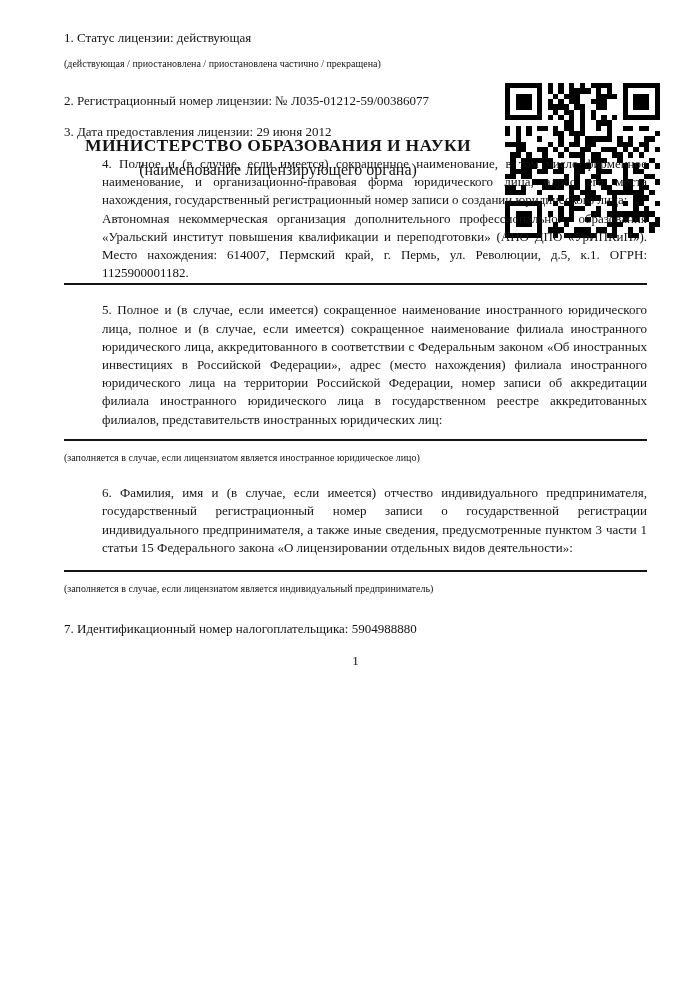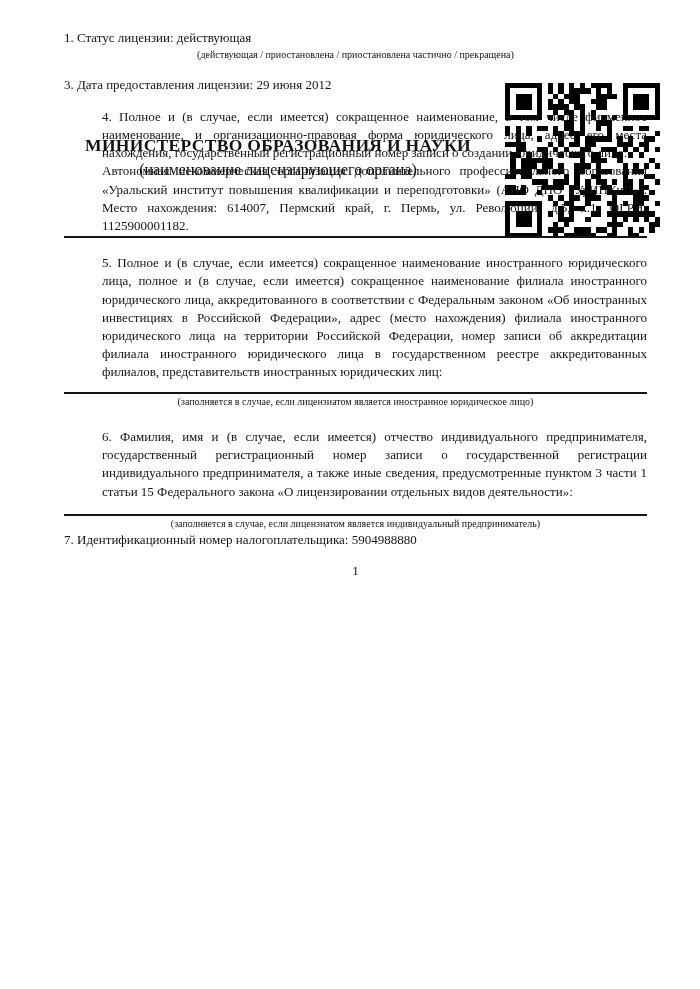--- a/index.html
+++ b/index.html
@@ -17,32 +17,32 @@
     position:absolute; top:132px; left:0; width:556px; text-align:center;
   }
   .ministry-name { font-weight:bold; font-size:17.5px; line-height:1.5; letter-spacing:0.3px; }
   .ministry-caption { font-size:16px; margin-top:3px; }
   .content {
     position:absolute; top:0; left:64px; width:583px;
   }
   .doc-title { margin-top:301px; text-align:center; line-height:1.4; }
   .line-item { line-height:1.4; }
   .just { text-align:justify; line-height:1.4;margin-left:38px; }
-  .small-caption { font-size:10px; text-align:center; line-height:1.45; margin-top:1px; }
+  .small-caption { font-size:10px; text-align:left; line-height:1.45; margin-top:10px; }
   .rule { border-bottom:2px solid #141414; height:0; }
   .rule-tight { margin-top:1px; }
   .rule-gap10 { margin-top:10px; }
   .rule-gap13 { margin-top:13px; }
   .mt-item1 { margin-top:29px; }
   .mt-item2 { margin-top:20px; }
   .mt-item3 { margin-top:13px; }
   .mt-item4 { margin-top:14px; }
   .mt-item5 { margin-top:16px; }
   .mt-item6 { margin-top:19px; }
-  .mt-item7 { }
+  .mt-item7 { margin-top:24px; }
   .page-number { margin-top:13px; text-align:center; line-height:1.4; }
 </style>
 </head>
 <body>
 
 <div class="page">
 
   <div class="qr">
     <svg id="qr-svg" viewBox="0 0 29 29" xmlns="http://www.w3.org/2000/svg" shape-rendering="crispEdges">
         <path d="M0 0h1v1h-1zM1 0h1v1h-1zM2 0h1v1h-1zM3 0h1v1h-1zM4 0h1v1h-1zM5 0h1v1h-1zM6 0h1v1h-1zM8 0h1v1h-1zM10 0h1v1h-1zM12 0h1v1h-1zM14 0h1v1h-1zM16 0h1v1h-1zM17 0h1v1h-1zM18 0h1v1h-1zM19 0h1v1h-1zM22 0h1v1h-1zM23 0h1v1h-1zM24 0h1v1h-1zM25 0h1v1h-1zM26 0h1v1h-1zM27 0h1v1h-1zM28 0h1v1h-1zM0 1h1v1h-1zM6 1h1v1h-1zM8 1h1v1h-1zM10 1h1v1h-1zM12 1h1v1h-1zM13 1h1v1h-1zM14 1h1v1h-1zM15 1h1v1h-1zM17 1h1v1h-1zM19 1h1v1h-1zM22 1h1v1h-1zM28 1h1v1h-1zM0 2h1v1h-1zM2 2h1v1h-1zM3 2h1v1h-1zM4 2h1v1h-1zM6 2h1v1h-1zM9 2h1v1h-1zM11 2h1v1h-1zM12 2h1v1h-1zM13 2h1v1h-1zM17 2h1v1h-1zM18 2h1v1h-1zM19 2h1v1h-1zM20 2h1v1h-1zM22 2h1v1h-1zM24 2h1v1h-1zM25 2h1v1h-1zM26 2h1v1h-1zM28 2h1v1h-1zM0 3h1v1h-1zM2 3h1v1h-1zM3 3h1v1h-1zM4 3h1v1h-1zM6 3h1v1h-1zM8 3h1v1h-1zM10 3h1v1h-1zM12 3h1v1h-1zM13 3h1v1h-1zM16 3h1v1h-1zM17 3h1v1h-1zM18 3h1v1h-1zM22 3h1v1h-1zM24 3h1v1h-1zM25 3h1v1h-1zM26 3h1v1h-1zM28 3h1v1h-1zM0 4h1v1h-1zM2 4h1v1h-1zM3 4h1v1h-1zM4 4h1v1h-1zM6 4h1v1h-1zM8 4h1v1h-1zM9 4h1v1h-1zM10 4h1v1h-1zM11 4h1v1h-1zM13 4h1v1h-1zM14 4h1v1h-1zM17 4h1v1h-1zM18 4h1v1h-1zM22 4h1v1h-1zM24 4h1v1h-1zM25 4h1v1h-1zM26 4h1v1h-1zM28 4h1v1h-1zM0 5h1v1h-1zM6 5h1v1h-1zM9 5h1v1h-1zM11 5h1v1h-1zM12 5h1v1h-1zM14 5h1v1h-1zM16 5h1v1h-1zM22 5h1v1h-1zM28 5h1v1h-1zM0 6h1v1h-1zM1 6h1v1h-1zM2 6h1v1h-1zM3 6h1v1h-1zM4 6h1v1h-1zM5 6h1v1h-1zM6 6h1v1h-1zM8 6h1v1h-1zM10 6h1v1h-1zM12 6h1v1h-1zM14 6h1v1h-1zM16 6h1v1h-1zM18 6h1v1h-1zM20 6h1v1h-1zM22 6h1v1h-1zM23 6h1v1h-1zM24 6h1v1h-1zM25 6h1v1h-1zM26 6h1v1h-1zM27 6h1v1h-1zM28 6h1v1h-1zM11 7h1v1h-1zM12 7h1v1h-1zM14 7h1v1h-1zM17 7h1v1h-1zM18 7h1v1h-1zM19 7h1v1h-1zM0 8h1v1h-1zM2 8h1v1h-1zM4 8h1v1h-1zM6 8h1v1h-1zM7 8h1v1h-1zM9 8h1v1h-1zM11 8h1v1h-1zM12 8h1v1h-1zM14 8h1v1h-1zM17 8h1v1h-1zM19 8h1v1h-1zM22 8h1v1h-1zM23 8h1v1h-1zM25 8h1v1h-1zM26 8h1v1h-1zM0 9h1v1h-1zM2 9h1v1h-1zM4 9h1v1h-1zM9 9h1v1h-1zM10 9h1v1h-1zM12 9h1v1h-1zM13 9h1v1h-1zM14 9h1v1h-1zM19 9h1v1h-1zM28 9h1v1h-1zM2 10h1v1h-1zM6 10h1v1h-1zM10 10h1v1h-1zM13 10h1v1h-1zM15 10h1v1h-1zM16 10h1v1h-1zM17 10h1v1h-1zM18 10h1v1h-1zM19 10h1v1h-1zM21 10h1v1h-1zM23 10h1v1h-1zM26 10h1v1h-1zM27 10h1v1h-1zM0 11h1v1h-1zM1 11h1v1h-1zM2 11h1v1h-1zM3 11h1v1h-1zM8 11h1v1h-1zM10 11h1v1h-1zM12 11h1v1h-1zM13 11h1v1h-1zM15 11h1v1h-1zM16 11h1v1h-1zM21 11h1v1h-1zM22 11h1v1h-1zM23 11h1v1h-1zM25 11h1v1h-1zM26 11h1v1h-1zM2 12h1v1h-1zM3 12h1v1h-1zM6 12h1v1h-1zM7 12h1v1h-1zM9 12h1v1h-1zM11 12h1v1h-1zM14 12h1v1h-1zM15 12h1v1h-1zM18 12h1v1h-1zM19 12h1v1h-1zM20 12h1v1h-1zM22 12h1v1h-1zM24 12h1v1h-1zM26 12h1v1h-1zM28 12h1v1h-1zM1 13h1v1h-1zM2 13h1v1h-1zM4 13h1v1h-1zM7 13h1v1h-1zM10 13h1v1h-1zM12 13h1v1h-1zM13 13h1v1h-1zM14 13h1v1h-1zM16 13h1v1h-1zM17 13h1v1h-1zM20 13h1v1h-1zM21 13h1v1h-1zM23 13h1v1h-1zM25 13h1v1h-1zM1 14h1v1h-1zM3 14h1v1h-1zM4 14h1v1h-1zM5 14h1v1h-1zM6 14h1v1h-1zM7 14h1v1h-1zM8 14h1v1h-1zM14 14h1v1h-1zM16 14h1v1h-1zM17 14h1v1h-1zM18 14h1v1h-1zM21 14h1v1h-1zM27 14h1v1h-1zM1 15h1v1h-1zM3 15h1v1h-1zM4 15h1v1h-1zM5 15h1v1h-1zM7 15h1v1h-1zM8 15h1v1h-1zM10 15h1v1h-1zM13 15h1v1h-1zM14 15h1v1h-1zM15 15h1v1h-1zM17 15h1v1h-1zM22 15h1v1h-1zM24 15h1v1h-1zM26 15h1v1h-1zM28 15h1v1h-1zM1 16h1v1h-1zM2 16h1v1h-1zM3 16h1v1h-1zM4 16h1v1h-1zM6 16h1v1h-1zM7 16h1v1h-1zM9 16h1v1h-1zM10 16h1v1h-1zM13 16h1v1h-1zM14 16h1v1h-1zM17 16h1v1h-1zM18 16h1v1h-1zM19 16h1v1h-1zM22 16h1v1h-1zM24 16h1v1h-1zM25 16h1v1h-1zM0 17h1v1h-1zM1 17h1v1h-1zM3 17h1v1h-1zM4 17h1v1h-1zM11 17h1v1h-1zM13 17h1v1h-1zM16 17h1v1h-1zM17 17h1v1h-1zM22 17h1v1h-1zM26 17h1v1h-1zM27 17h1v1h-1zM5 18h1v1h-1zM6 18h1v1h-1zM7 18h1v1h-1zM9 18h1v1h-1zM10 18h1v1h-1zM11 18h1v1h-1zM13 18h1v1h-1zM15 18h1v1h-1zM17 18h1v1h-1zM18 18h1v1h-1zM20 18h1v1h-1zM22 18h1v1h-1zM23 18h1v1h-1zM25 18h1v1h-1zM28 18h1v1h-1zM0 19h1v1h-1zM1 19h1v1h-1zM3 19h1v1h-1zM7 19h1v1h-1zM8 19h1v1h-1zM9 19h1v1h-1zM10 19h1v1h-1zM12 19h1v1h-1zM13 19h1v1h-1zM15 19h1v1h-1zM18 19h1v1h-1zM19 19h1v1h-1zM22 19h1v1h-1zM23 19h1v1h-1zM25 19h1v1h-1zM26 19h1v1h-1zM0 20h1v1h-1zM1 20h1v1h-1zM2 20h1v1h-1zM3 20h1v1h-1zM6 20h1v1h-1zM12 20h1v1h-1zM14 20h1v1h-1zM15 20h1v1h-1zM16 20h1v1h-1zM19 20h1v1h-1zM20 20h1v1h-1zM21 20h1v1h-1zM22 20h1v1h-1zM23 20h1v1h-1zM24 20h1v1h-1zM25 20h1v1h-1zM27 20h1v1h-1zM8 21h1v1h-1zM10 21h1v1h-1zM12 21h1v1h-1zM13 21h1v1h-1zM15 21h1v1h-1zM16 21h1v1h-1zM17 21h1v1h-1zM20 21h1v1h-1zM24 21h1v1h-1zM25 21h1v1h-1zM26 21h1v1h-1zM0 22h1v1h-1zM1 22h1v1h-1zM2 22h1v1h-1zM3 22h1v1h-1zM4 22h1v1h-1zM5 22h1v1h-1zM6 22h1v1h-1zM9 22h1v1h-1zM11 22h1v1h-1zM12 22h1v1h-1zM15 22h1v1h-1zM19 22h1v1h-1zM20 22h1v1h-1zM22 22h1v1h-1zM24 22h1v1h-1zM25 22h1v1h-1zM28 22h1v1h-1zM0 23h1v1h-1zM6 23h1v1h-1zM10 23h1v1h-1zM12 23h1v1h-1zM13 23h1v1h-1zM14 23h1v1h-1zM17 23h1v1h-1zM20 23h1v1h-1zM24 23h1v1h-1zM26 23h1v1h-1zM0 24h1v1h-1zM2 24h1v1h-1zM3 24h1v1h-1zM4 24h1v1h-1zM6 24h1v1h-1zM8 24h1v1h-1zM10 24h1v1h-1zM12 24h1v1h-1zM16 24h1v1h-1zM17 24h1v1h-1zM19 24h1v1h-1zM20 24h1v1h-1zM21 24h1v1h-1zM22 24h1v1h-1zM23 24h1v1h-1zM24 24h1v1h-1zM25 24h1v1h-1zM26 24h1v1h-1zM27 24h1v1h-1zM0 25h1v1h-1zM2 25h1v1h-1zM3 25h1v1h-1zM4 25h1v1h-1zM6 25h1v1h-1zM10 25h1v1h-1zM11 25h1v1h-1zM12 25h1v1h-1zM15 25h1v1h-1zM20 25h1v1h-1zM22 25h1v1h-1zM24 25h1v1h-1zM26 25h1v1h-1zM28 25h1v1h-1zM0 26h1v1h-1zM2 26h1v1h-1zM3 26h1v1h-1zM4 26h1v1h-1zM6 26h1v1h-1zM9 26h1v1h-1zM11 26h1v1h-1zM19 26h1v1h-1zM20 26h1v1h-1zM21 26h1v1h-1zM27 26h1v1h-1zM28 26h1v1h-1zM0 27h1v1h-1zM6 27h1v1h-1zM8 27h1v1h-1zM9 27h1v1h-1zM10 27h1v1h-1zM13 27h1v1h-1zM14 27h1v1h-1zM15 27h1v1h-1zM17 27h1v1h-1zM18 27h1v1h-1zM20 27h1v1h-1zM23 27h1v1h-1zM25 27h1v1h-1zM27 27h1v1h-1zM0 28h1v1h-1zM1 28h1v1h-1zM2 28h1v1h-1zM3 28h1v1h-1zM4 28h1v1h-1zM5 28h1v1h-1zM6 28h1v1h-1zM9 28h1v1h-1zM11 28h1v1h-1zM12 28h1v1h-1zM13 28h1v1h-1zM14 28h1v1h-1zM15 28h1v1h-1zM16 28h1v1h-1zM19 28h1v1h-1zM20 28h1v1h-1zM23 28h1v1h-1zM24 28h1v1h-1z" fill="#000000"></path>
@@ -55,20 +55,21 @@
   </div>
 
   <div class="content">
 
 
     <div class="mt-item1">
       <div class="line-item">1. Статус лицензии: действующая</div>
       <div class="small-caption">(действующая / приостановлена / приостановлена частично / прекращена)</div>
     </div>
 
+    <div class="mt-item2 line-item">2. Регистрационный номер лицензии: № Л035-01212-59/00386077</div>
 
     <div class="mt-item3 line-item">3. Дата предоставления лицензии: 29 июня 2012</div>
 
     <div class="mt-item4">
       <p class="just">4. Полное и (в случае, если имеется) сокращенное наименование, в том числе фирменное наименование, и организационно-правовая форма юридического лица, адрес его места нахождения, государственный регистрационный номер записи о создании юридического лица:</p>
       <p class="just">Автономная некоммерческая организация дополнительного профессионального образования «Уральский институт повышения квалификации и переподготовки» (АНО ДПО «УрИПКиП»). Место нахождения: 614007, Пермский край, г. Пермь, ул. Революции, д.5, к.1. ОГРН: 1125900001182.</p>
       <div class="rule rule-tight"></div>
     </div>
 
     <div class="mt-item5">

